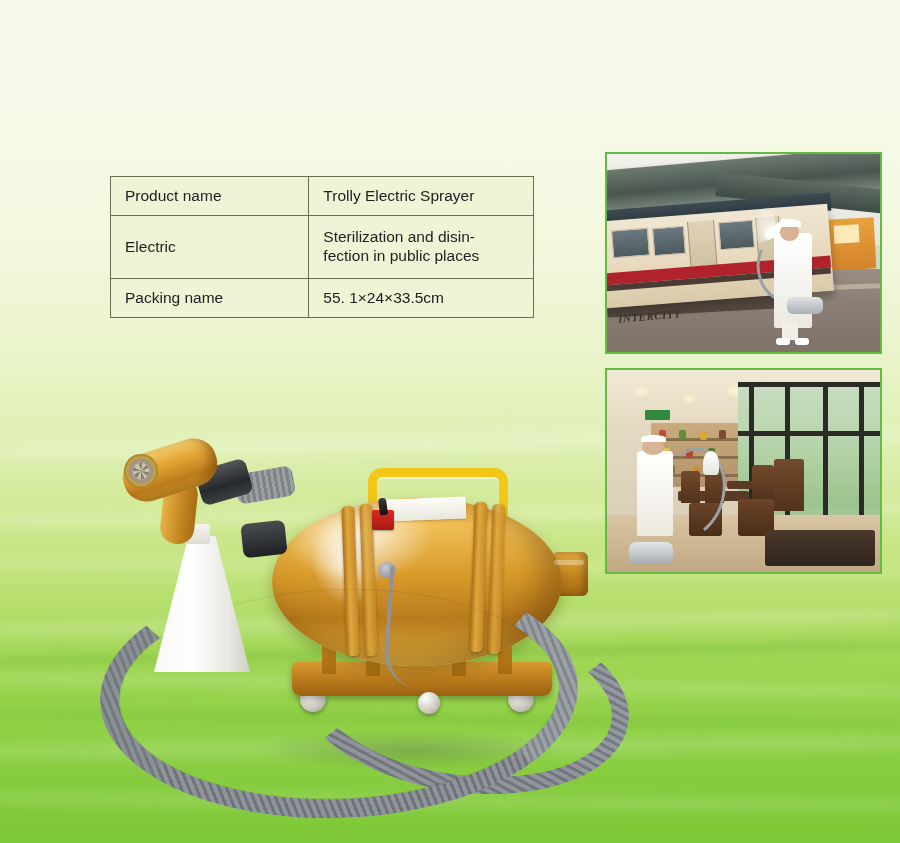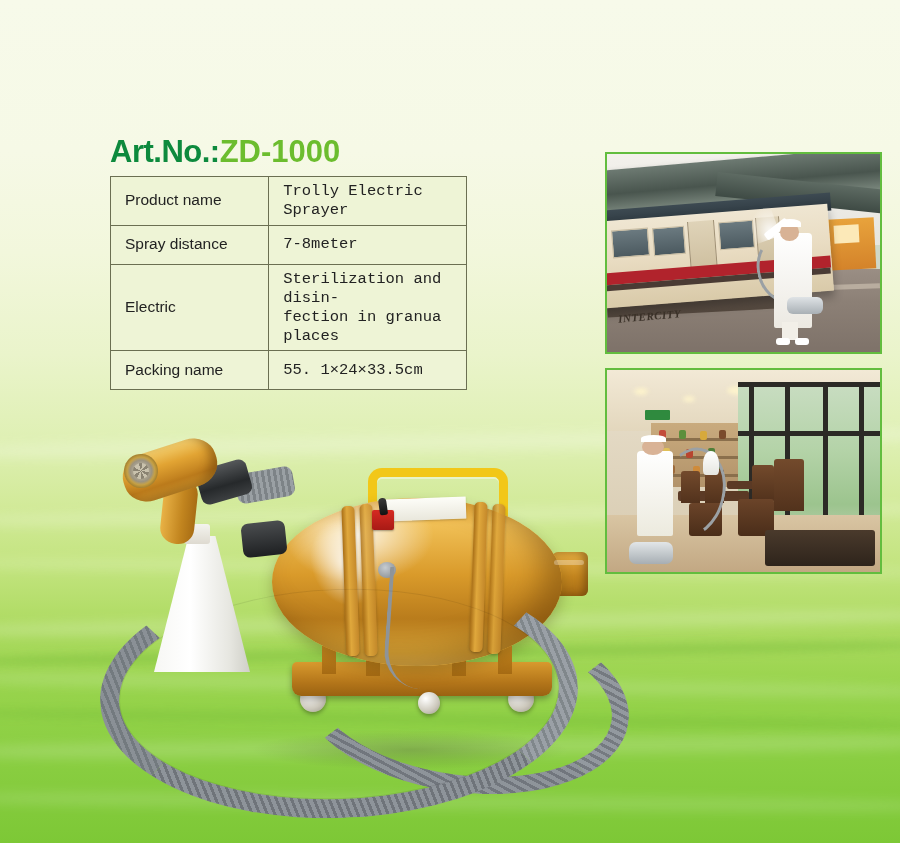--- a/index.html
+++ b/index.html
@@ -42,26 +42,26 @@
   .title-cn{margin-top:6px;font-size:25px;font-weight:bold;color:#157a35;
     letter-spacing:1px;line-height:1;
     font-family:"DejaVu Sans","Liberation Sans",sans-serif;}
 
   
   .artno{position:absolute;left:110px;top:134px;white-space:nowrap;}
   .artno-label{font-size:31px;font-weight:bold;color:#0d8a3d;letter-spacing:-.5px;}
   .artno-value{font-size:31px;font-weight:bold;color:#6cbd2e;letter-spacing:0;}
 
   
-  .spec{position:absolute;left:110px;top:176px;width:357px;
+  .spec{position:absolute;left:110px;top:176px;width:424px;
     border-collapse:collapse;background:#eef4d6;}
   .spec td{border:1px solid #6b6f52;padding:5px 0 5px 14px;
     font-size:15.5px;color:#222;line-height:1.22;vertical-align:middle;}
   .spec td.k{width:196px;}
-  .spec td.v{width:221px;font-family:Liberation Mono, monospace;}
+  .spec td.v{width:221px;}
   .spec tr.tall td{height:52px;}
   .spec tr td.k{height:28px;}
 
   
   .photo{position:absolute;border:2px solid #62bd3e;overflow:hidden;background:#cfd8c8;}
   #photo-train{left:605px;top:152px;width:273px;height:198px;}
   #photo-cafe{left:605px;top:368px;width:273px;height:202px;}
   .scene{position:absolute;inset:0;overflow:hidden;}
 
   
@@ -272,38 +272,31 @@
   <div class="wave w2"></div>
   <div class="wave w3"></div>
   <div class="dark-wave dw1"></div>
   <div class="wave w4"></div>
   <div class="dark-wave dw2"></div>
   <div class="wave w5"></div>
   <div class="wave w6"></div>
   <div class="wave w7"></div>
 
 
-  <div class="artno">
-    <span class="artno-label">Art.No.:</span><span class="artno-value">ZD-1000</span>
-  </div>
 
   <table class="spec">
     <tbody>
       <tr>
         <td class="k">Product name</td>
         <td class="v">Trolly Electric Sprayer</td>
       </tr>
-      <tr>
-        <td class="k">Spray distance</td>
-        <td class="v">7-8meter</td>
-      </tr>
       <tr class="tall">
         <td class="k">Electric</td>
         <td class="v" style="white-space:pre-line">Sterilization and disin-
-fection in granua places</td>
+fection in public places</td>
       </tr>
       <tr>
         <td class="k">Packing name</td>
         <td class="v">55. 1×24×33.5cm</td>
       </tr>
     </tbody>
   </table>
 
   <div class="photo" id="photo-train">
     <div class="scene">

